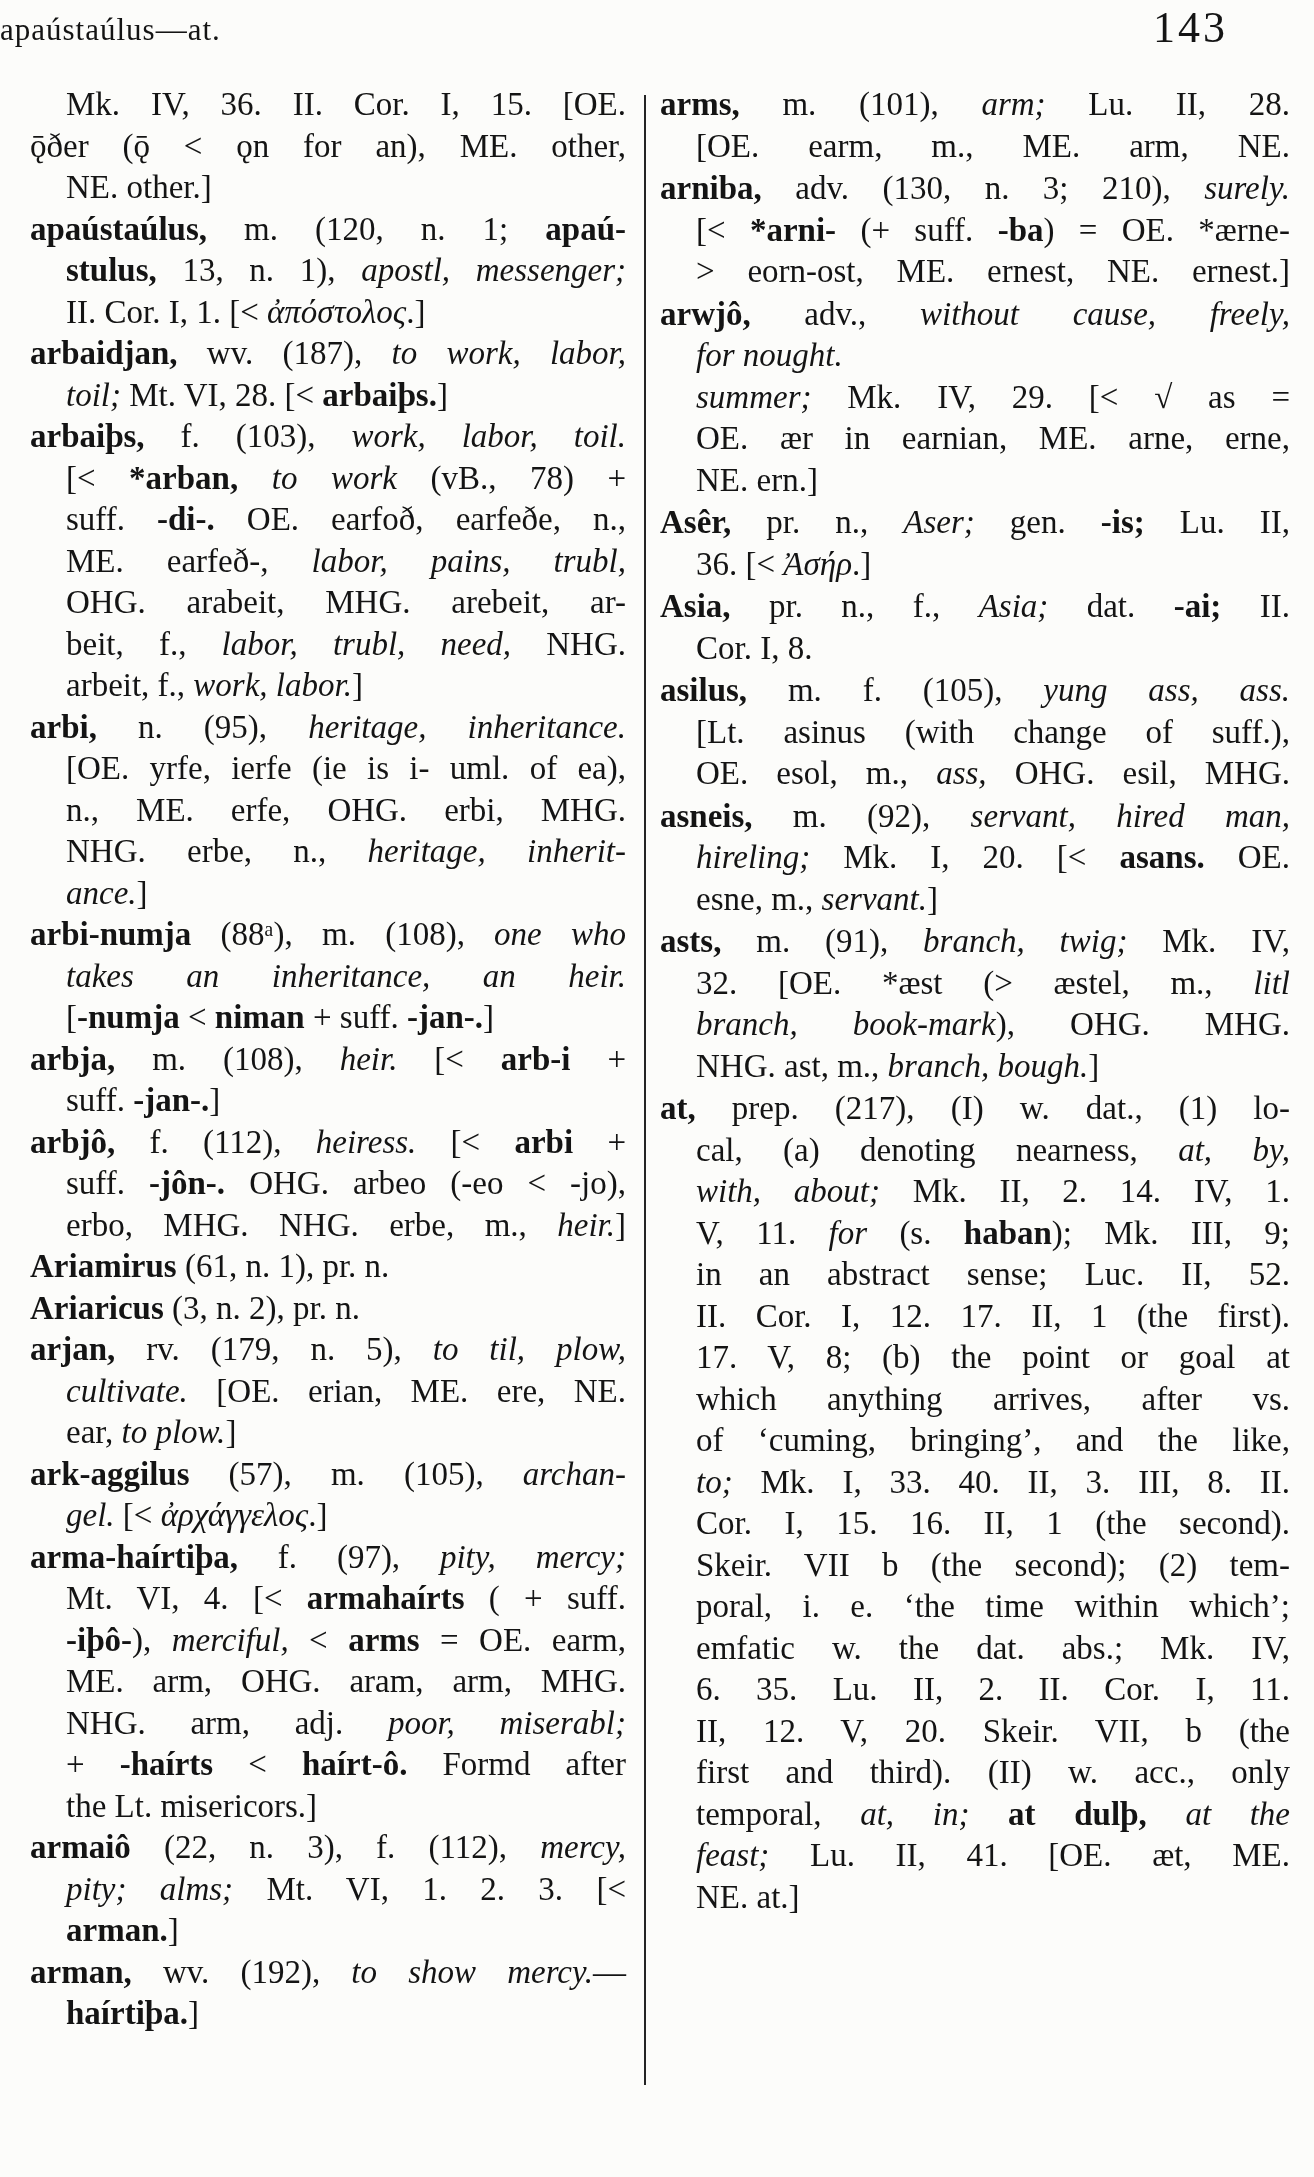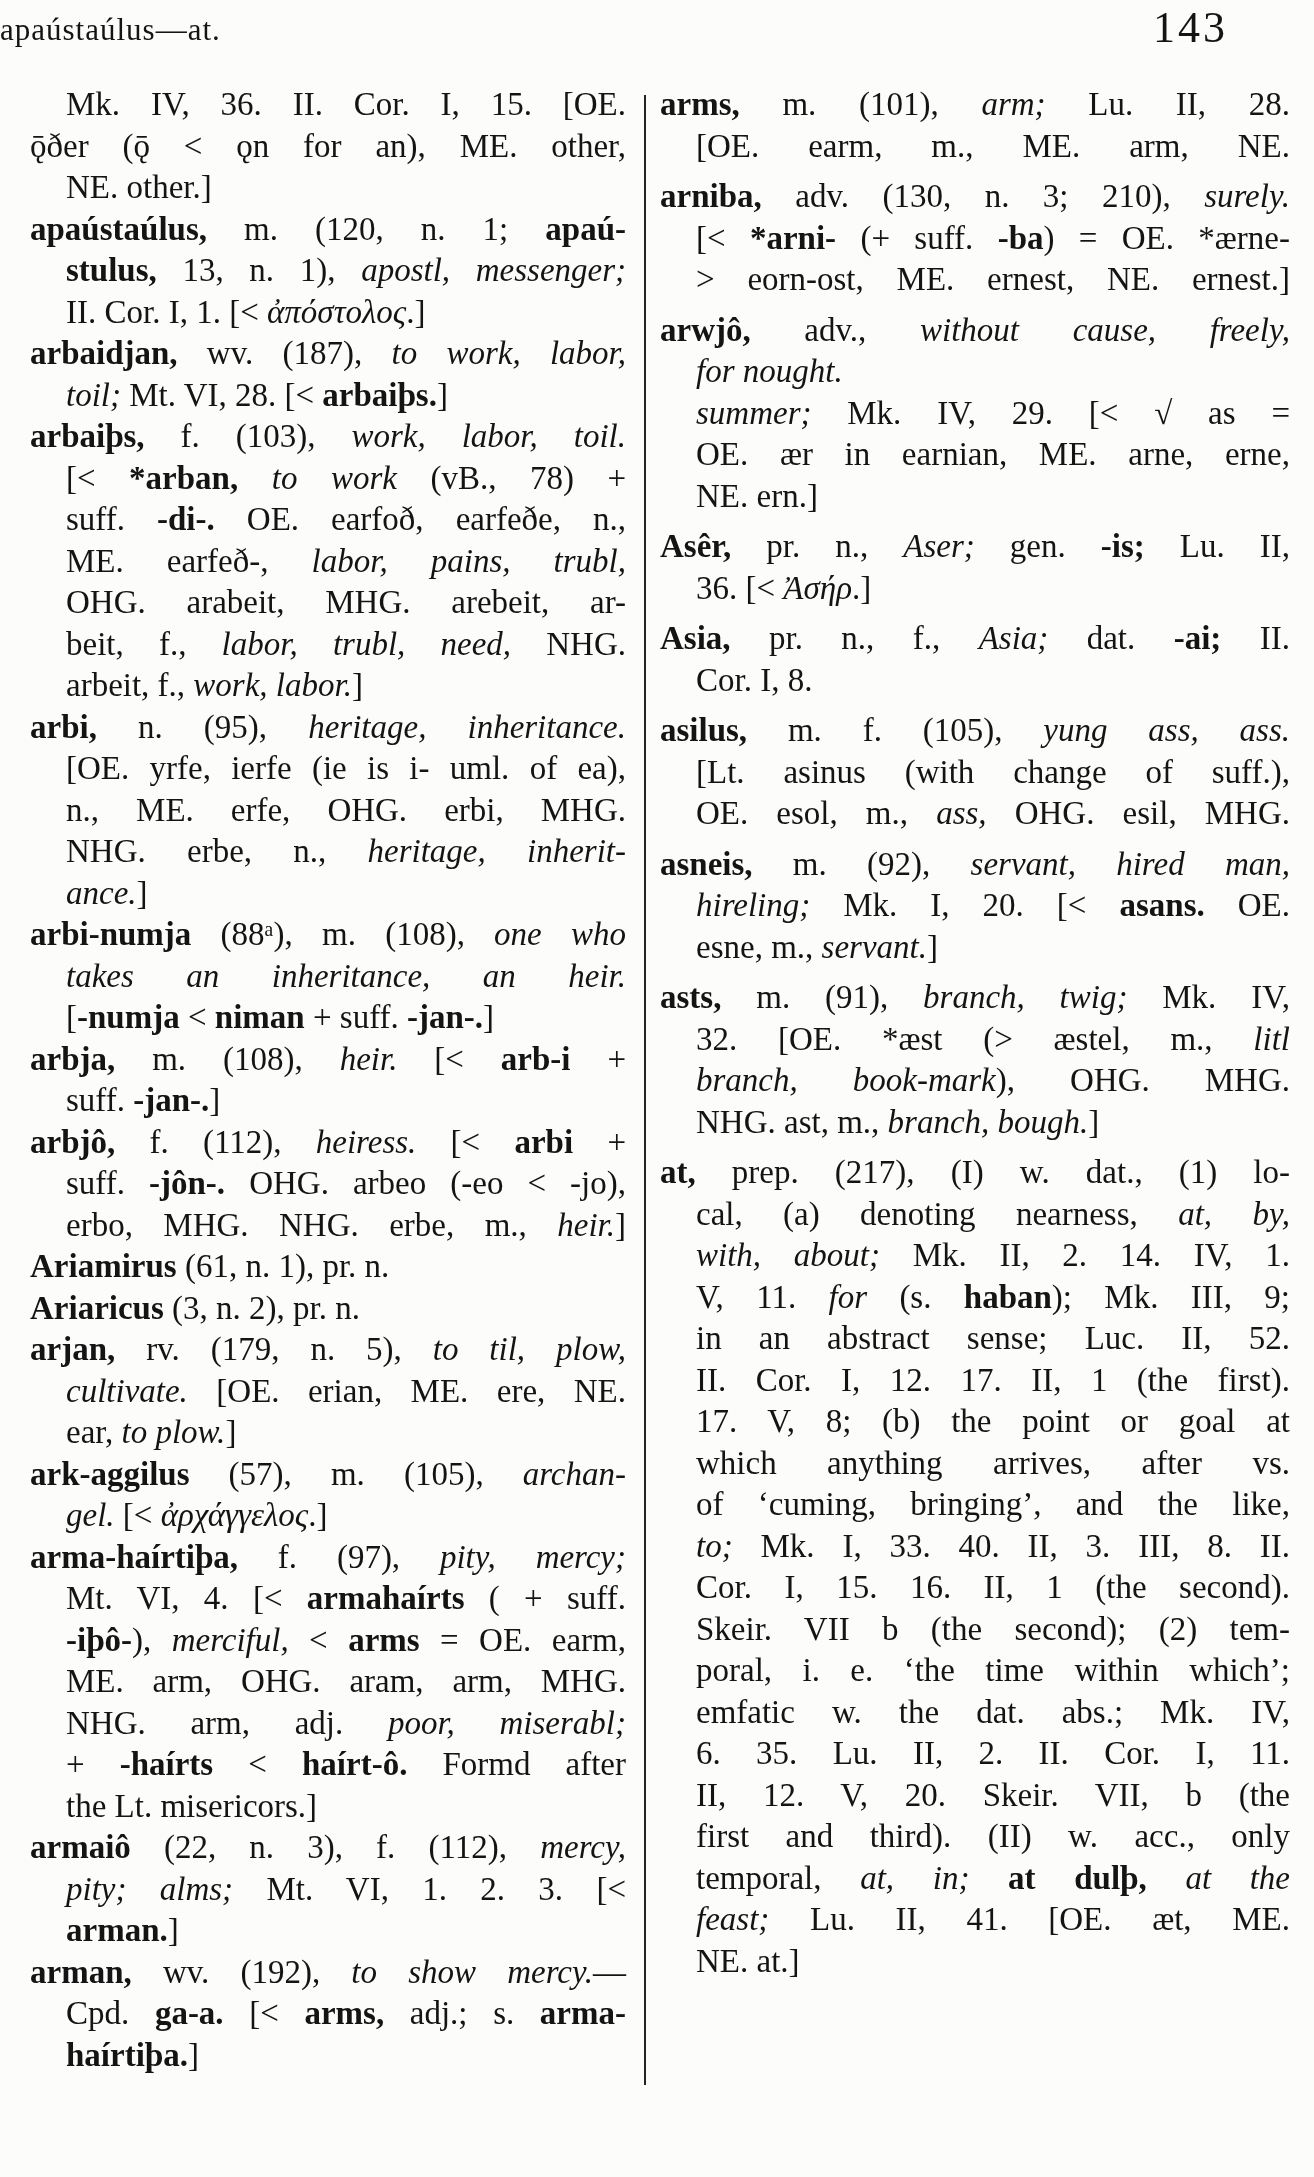--- a/index.html
+++ b/index.html
@@ -23,21 +23,21 @@
   }
   .col{position:absolute;top:84px;}
   .col-left{left:30px;width:596px;}
   .col-right{left:660px;width:630px;}
   .line{
     font-size:33px;line-height:41.5px;text-align:left;
     white-space:normal;
   }
   .line.just{text-align:justify;text-align-last:justify;}
   .line.ind{padding-left:36px;}
-  .col-right .line.gap{margin-top:9px;}
+  .col-right .line.gap{margin-top:1px;}
   .b{font-weight:700;}
   .i{font-style:italic;}
 </style>
 </head>
 <body>
 
 <div class="page">
   <div class="running-head">apaústaúlus—at.</div>
   <div class="pageno">143</div>
   <div class="divider"></div>
@@ -81,21 +81,20 @@
       <div class="line ind just"><span>Mt. VI, 4. [&lt; </span><span class="b">armahaírts</span><span> ( + suff.</span></div>
       <div class="line ind just"><span class="b">-iþô-</span><span>), </span><span class="i">merciful,</span><span> &lt; </span><span class="b">arms</span><span> = OE. earm,</span></div>
       <div class="line ind just"><span>ME. arm, OHG. aram, arm, MHG.</span></div>
       <div class="line ind just"><span>NHG. arm, adj. </span><span class="i">poor, miserabl;</span></div>
       <div class="line ind just"><span>+ </span><span class="b">-haírts</span><span> &lt; </span><span class="b">haírt-ô.</span><span> Formd after</span></div>
       <div class="line ind"><span>the Lt. misericors.]</span></div>
       <div class="line just"><span class="b">armaiô</span><span> (22, n. 3), f. (112), </span><span class="i">mercy,</span></div>
       <div class="line ind just"><span class="i">pity; alms;</span><span> Mt. VI, 1. 2. 3. [&lt;</span></div>
       <div class="line ind"><span class="b">arman.</span><span>]</span></div>
       <div class="line just"><span class="b">arman,</span><span> wv. (192), </span><span class="i">to show mercy.</span><span>—</span></div>
-      <div class="line ind just"><span>Cpd. </span><span class="b">ga-a.</span><span> [&lt; </span><span class="b">arms,</span><span> adj.; s. </span><span class="b">arma-</span></div>
       <div class="line ind"><span class="b">haírtiþa.</span><span>]</span></div>
     </div>
   <div class="col col-right" id="col-right">
       <div class="line just"><span class="b">arms,</span><span> m. (101), </span><span class="i">arm;</span><span> Lu. II, 28.</span></div>
       <div class="line ind just"><span>[OE. earm, m., ME. arm, NE.</span></div>
       <div class="line just gap"><span class="b">arniba,</span><span> adv. (130, n. 3; 210), </span><span class="i">surely.</span></div>
       <div class="line ind just"><span>[&lt; </span><span class="b">*arni-</span><span> (+ suff. </span><span class="b">-ba</span><span>) = OE. *ærne-</span></div>
       <div class="line ind just"><span>&gt; eorn-ost, ME. ernest, NE. ernest.]</span></div>
       <div class="line just gap"><span class="b">arwjô,</span><span> adv., </span><span class="i">without cause, freely,</span></div>
       <div class="line ind"><span class="i">for nought.</span></div>

